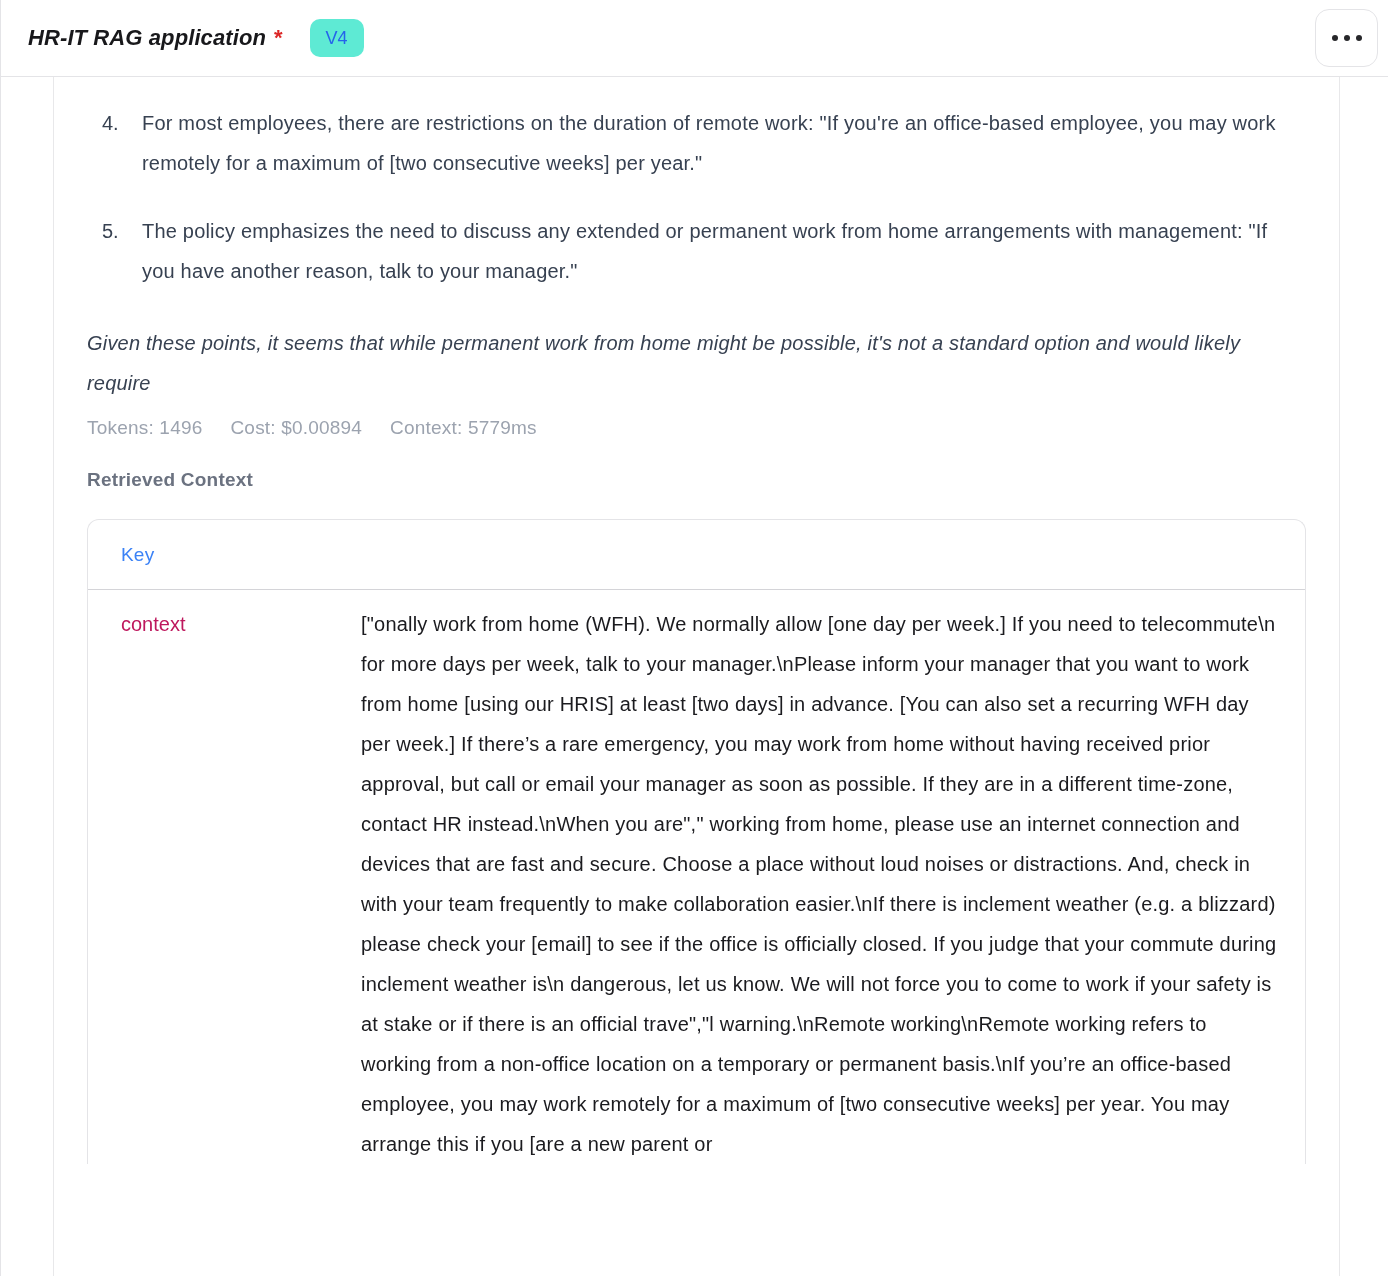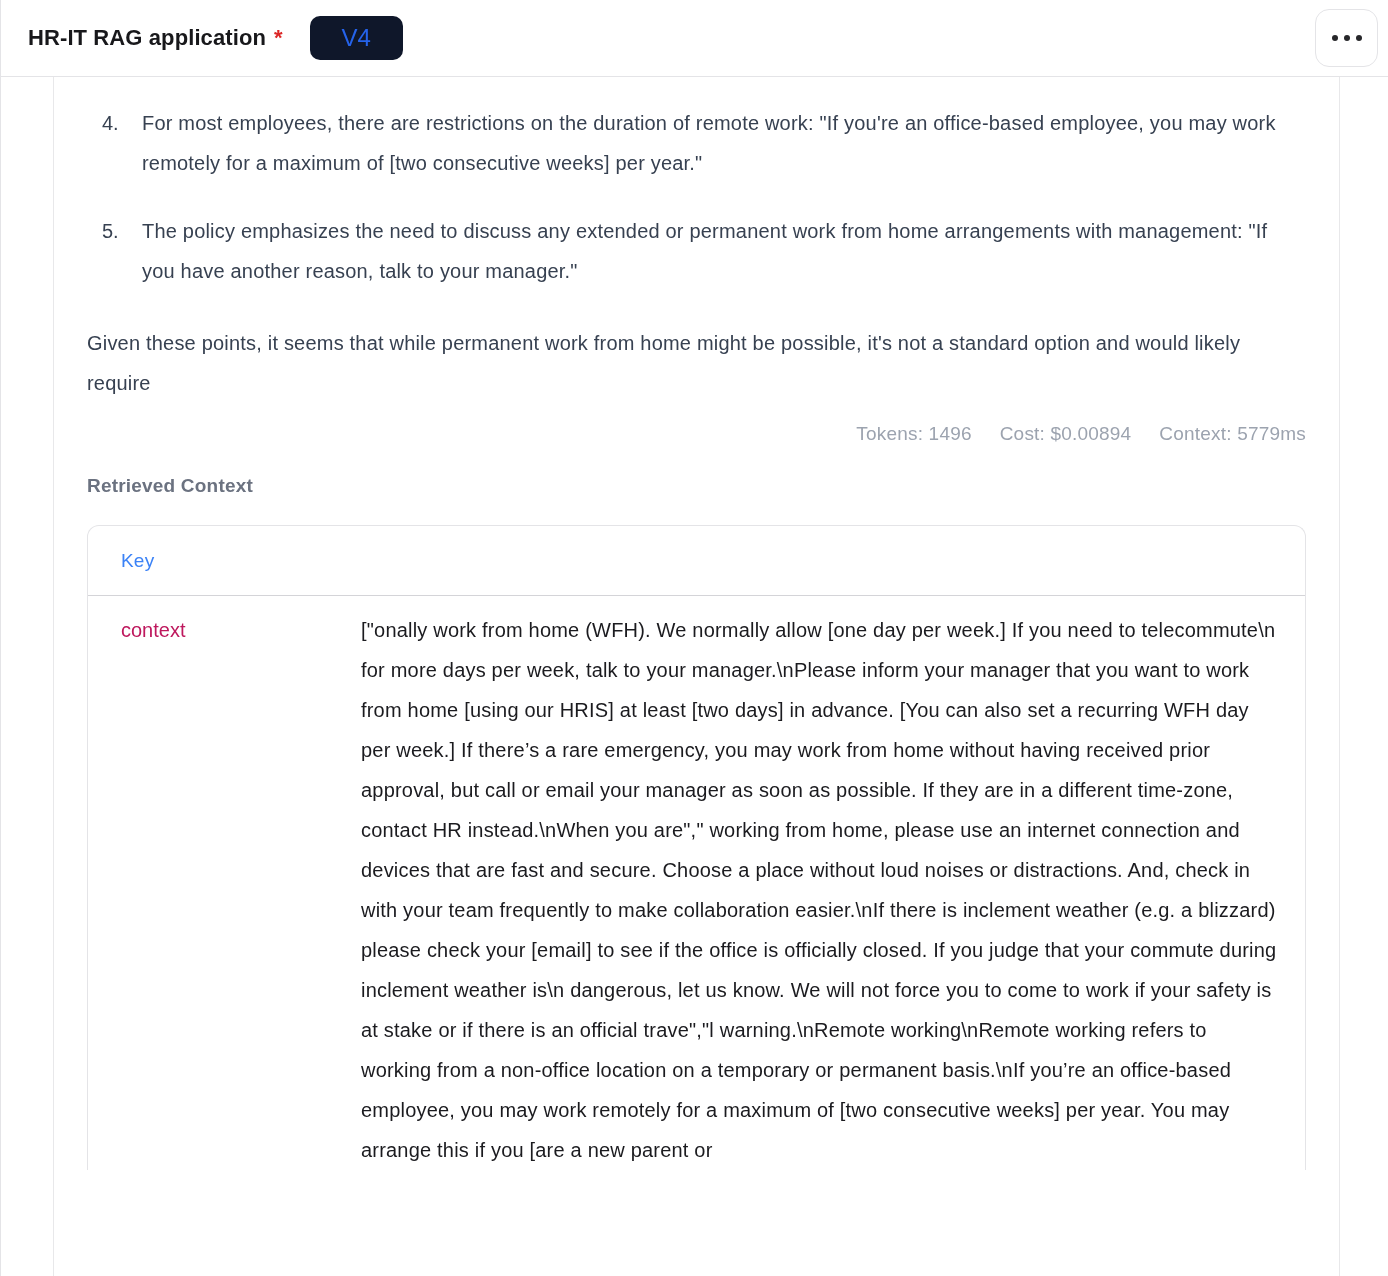--- a/index.html
+++ b/index.html
@@ -17,29 +17,29 @@
 
   
   .header {
     height: 77px;
     border-bottom: 1px solid #e4e4e7;
     display: flex;
     align-items: center;
     padding: 0 10px 0 27px;
     background: #fff;
   }
-  .title { font-size: 22px; font-weight: 700; color: #18181b; letter-spacing: 0.1px; }
+  .title { font-size: 22px; font-weight: 700; color: #18181b; letter-spacing: 0.1px; font-style: italic; }
   .asterisk { color: #dc2626; font-size: 22px; font-weight: 700; margin-left: 8px; }
   .badge {
     margin-left: 27px;
-    background: #0f172a;
+    background: #5eead4;
     color: #2563eb;
-    font-size: 24px;
+    font-size: 18px;
     font-weight: 500;
-    padding: 10px 32px;
+    padding: 10px 16px;
     border-radius: 10px;
     line-height: 1;
     cursor: pointer;
   }
   .menu-btn {
     margin-left: auto;
     width: 63px;
     height: 58px;
     border: 1px solid #e4e4e7;
     background: #fff;
@@ -83,26 +83,26 @@
     letter-spacing: 0.2px;
     max-width: 1150px;
   }
   .para {
     margin-top: 32px;
     font-size: 20px;
     line-height: 40px;
     color: #374151;
     letter-spacing: 0.2px;
     max-width: 1190px;
+    font-style: italic;
   }
 
   .stats {
-    margin-top: 20px;
+    margin-top: 14px;
     display: flex;
-    justify-content: flex-end;
     gap: 28px;
     font-size: 19px;
     color: #9ca3af;
     letter-spacing: 0.2px;
   }
 
   .section-label {
     margin-top: 30px;
     font-size: 19px;
     font-weight: 700;

